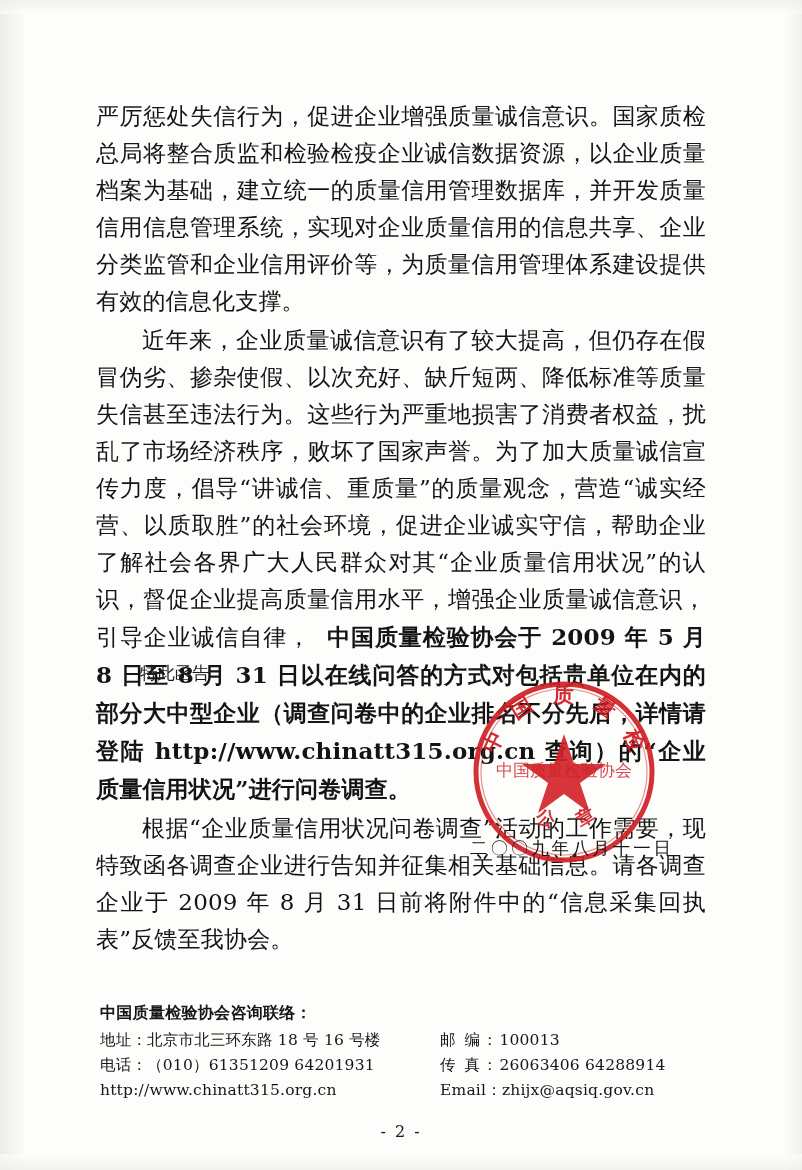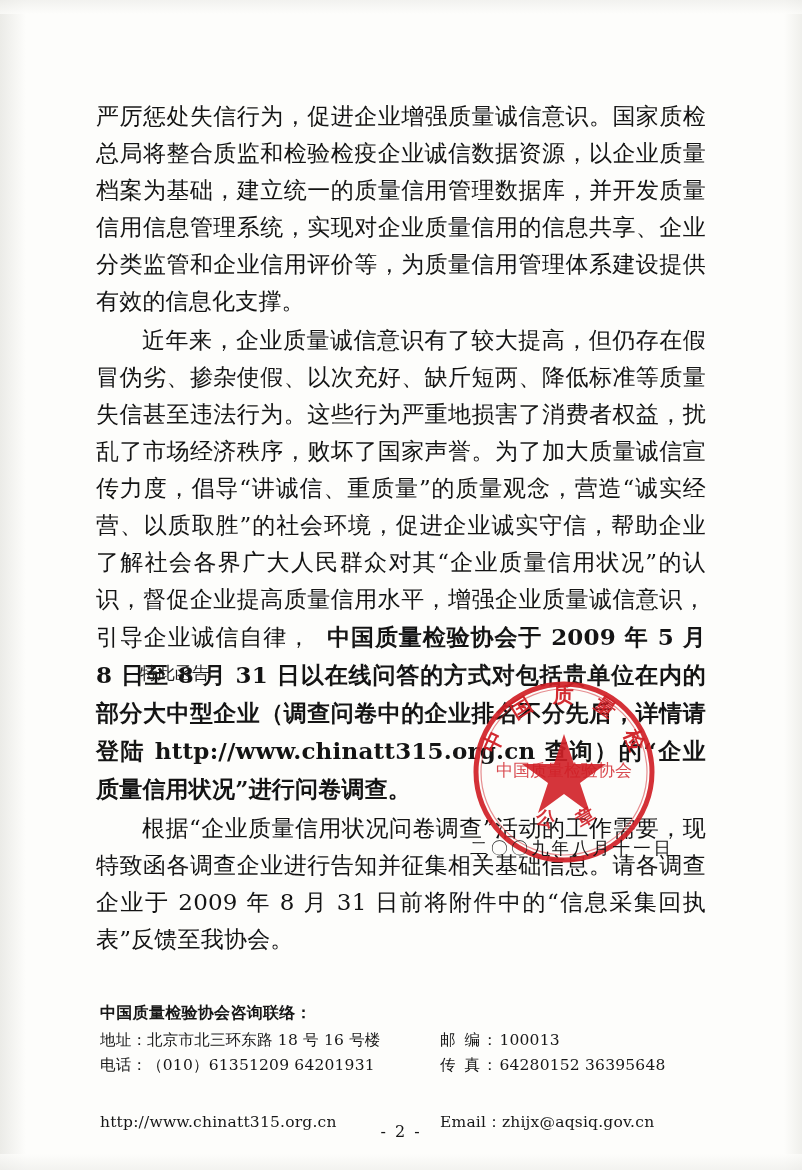--- a/index.html
+++ b/index.html
@@ -123,21 +123,20 @@
   }
   .footer-col-right {
     width: 280px;
   }
   .f-row {
     white-space: nowrap;
     letter-spacing: .2px;
   }
   .f-mono {
     font-family: "DejaVu Serif", "Liberation Serif", serif;
-    margin-top: 32px;
   }
   .label-sp {
     letter-spacing: 2px;
   }
   .page-number {
     position: absolute;
     left: 0;
     right: 0;
     top: 1122px;
     text-align: center;
@@ -191,20 +190,20 @@
   <div class="footer">
     <div class="footer-title">中国质量检验协会咨询联络：</div>
     <div class="footer-grid">
       <div class="footer-col-left">
         <div class="f-row"><span>地址：</span><span>北京市北三环东路 18 号 16 号楼</span></div>
         <div class="f-row"><span>电话：</span><span>（010）61351209    64201931</span></div>
         <div class="f-row f-mono"><span>http://www.chinatt315.org.cn</span></div>
       </div>
       <div class="footer-col-right">
         <div class="f-row"><span class="label-sp">邮  编：</span><span>100013</span></div>
-        <div class="f-row"><span class="label-sp">传  真：</span><span>64280152    36395648</span></div>
+        <div class="f-row"><span class="label-sp">传  真：</span><span>26063406    64288914</span></div>
         <div class="f-row f-mono"><span>Email：</span><span>zhijx@aqsiq.gov.cn</span></div>
       </div>
     </div>
   </div>
 
   <div class="page-number">- 2 -</div>
 </div>
 
 </body></html>

